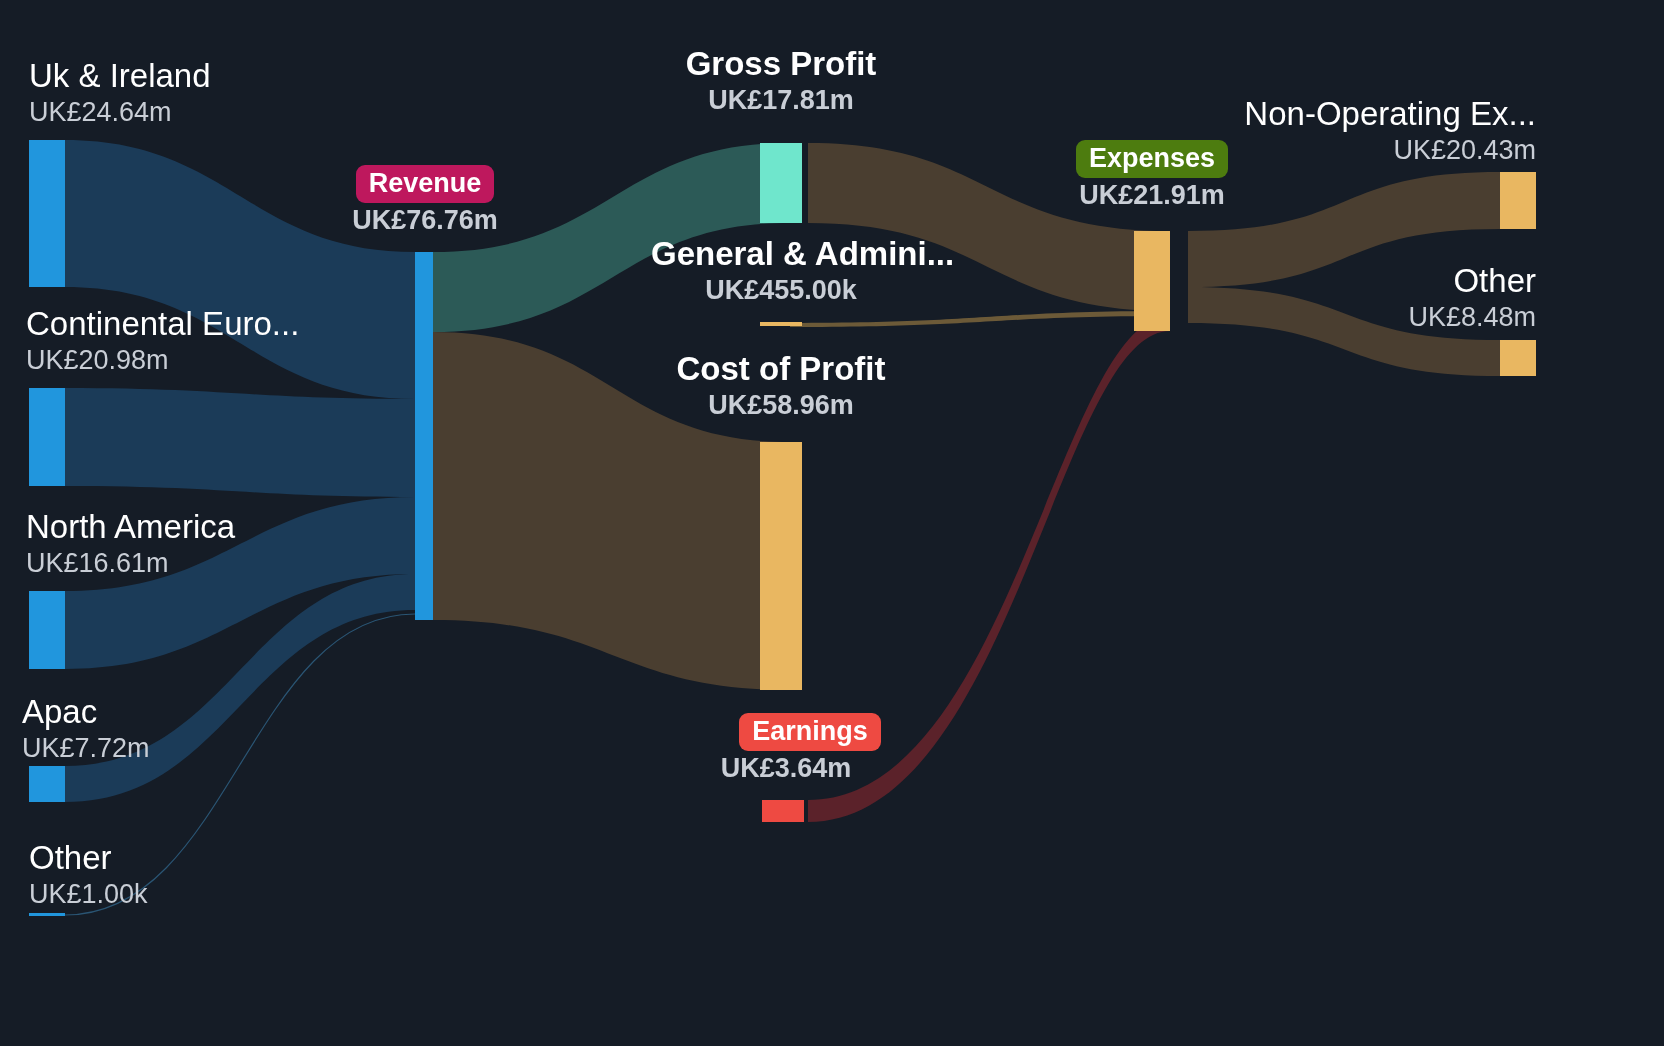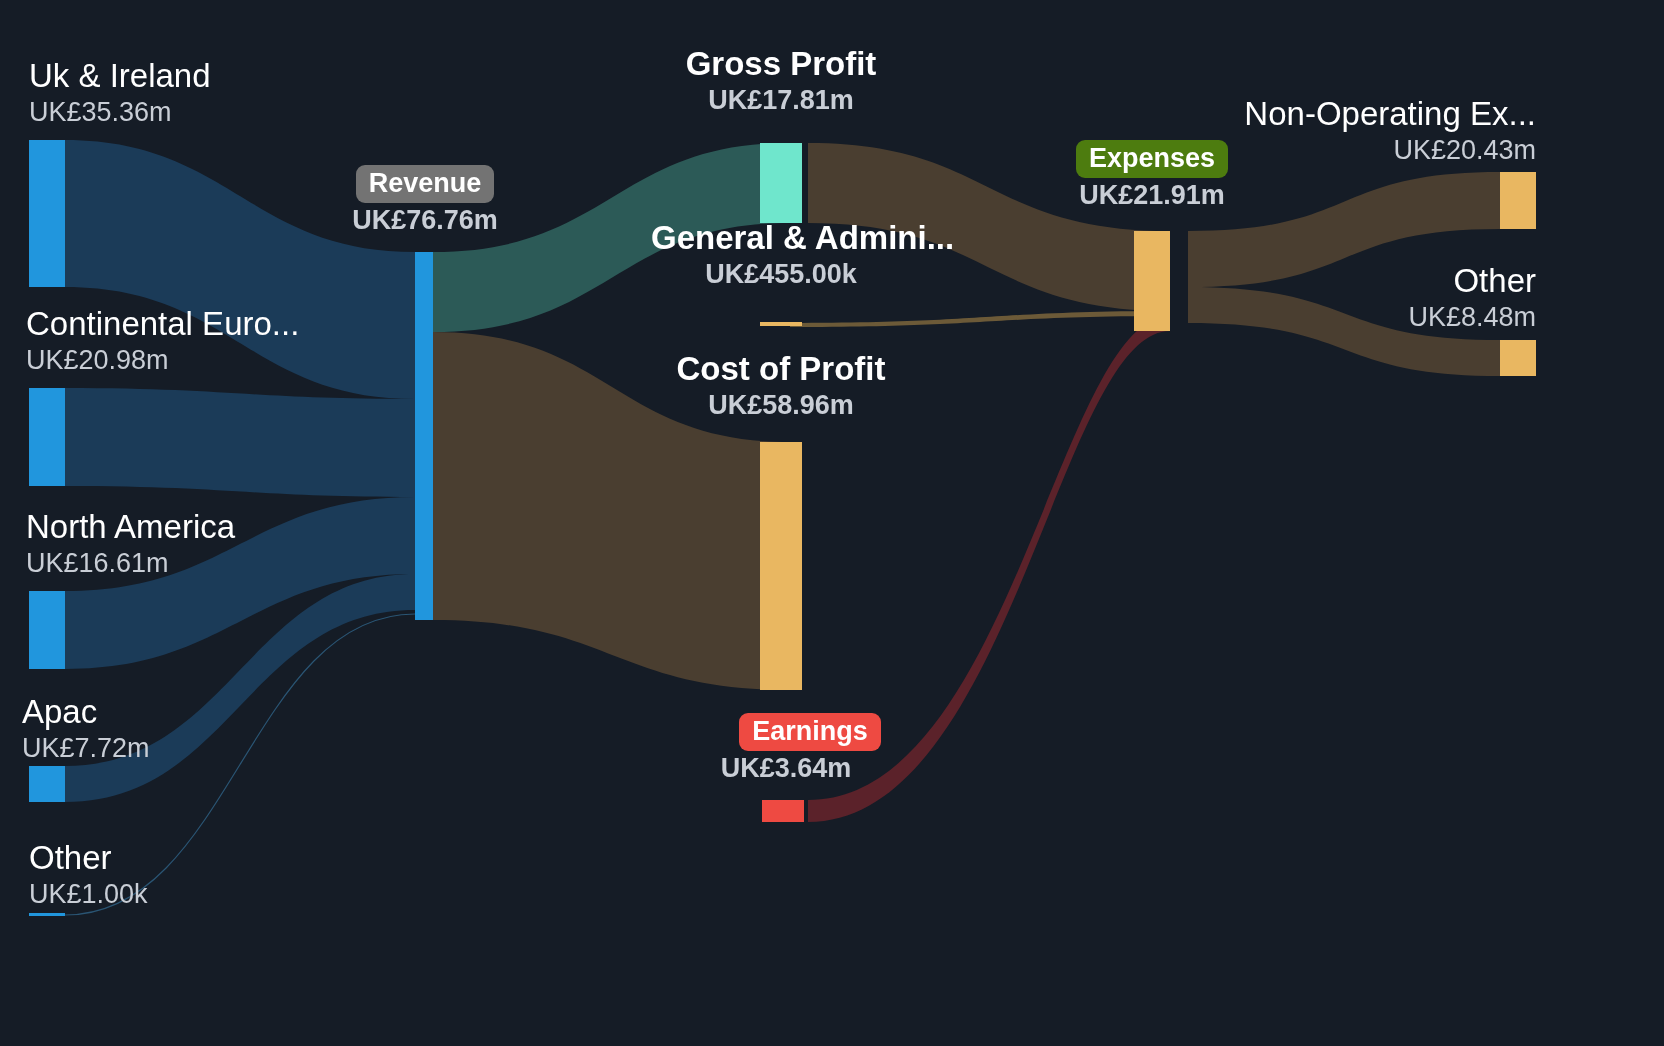--- a/index.html
+++ b/index.html
@@ -65,21 +65,21 @@
 
       <rect x="1134" y="231" width="36" height="100" fill="#e9b761"></rect>
 
       <rect x="1500" y="172" width="36" height="57" fill="#e9b761"></rect>
       <rect x="1500" y="340" width="36" height="36" fill="#e9b761"></rect>
     </g>
   </svg>
 
   <div class="lbl" style="left:29px;top:58px;">
     <span class="name">Uk &amp; Ireland</span>
-    <span class="val">UK£35.36m</span>
+    <span class="val">UK£24.64m</span>
   </div>
 
   <div class="lbl" style="left:26px;top:306px;">
     <span class="name">Continental Euro...</span>
     <span class="val">UK£20.98m</span>
   </div>
 
   <div class="lbl" style="left:26px;top:509px;">
     <span class="name">North America</span>
     <span class="val">UK£16.61m</span>
@@ -90,31 +90,31 @@
     <span class="val">UK£7.72m</span>
   </div>
 
   <div class="lbl" style="left:29px;top:840px;">
     <span class="name">Other</span>
     <span class="val">UK£1.00k</span>
   </div>
 
   <div class="lbl center" style="left:345px;top:165px;width:160px;">
     <span class="badge-wrap center">
-      <span class="badge" style="background:#737373;">Revenue</span>
+      <span class="badge" style="background:#be185d;">Revenue</span>
     </span>
     <span class="val">UK£76.76m</span>
   </div>
 
   <div class="lbl center" style="left:661px;top:46px;width:240px;">
     <span class="name">Gross Profit</span>
     <span class="val">UK£17.81m</span>
   </div>
 
-  <div class="lbl center" style="left:651px;top:220px;width:260px;text-align:center;">
+  <div class="lbl center" style="left:651px;top:236px;width:260px;text-align:center;">
     <span class="name">General &amp; Admini...</span>
     <span class="val">UK£455.00k</span>
   </div>
 
   <div class="lbl center" style="left:661px;top:351px;width:240px;">
     <span class="name">Cost of Profit</span>
     <span class="val">UK£58.96m</span>
   </div>
 
   <div class="lbl center" style="left:676px;top:713px;width:220px;">

